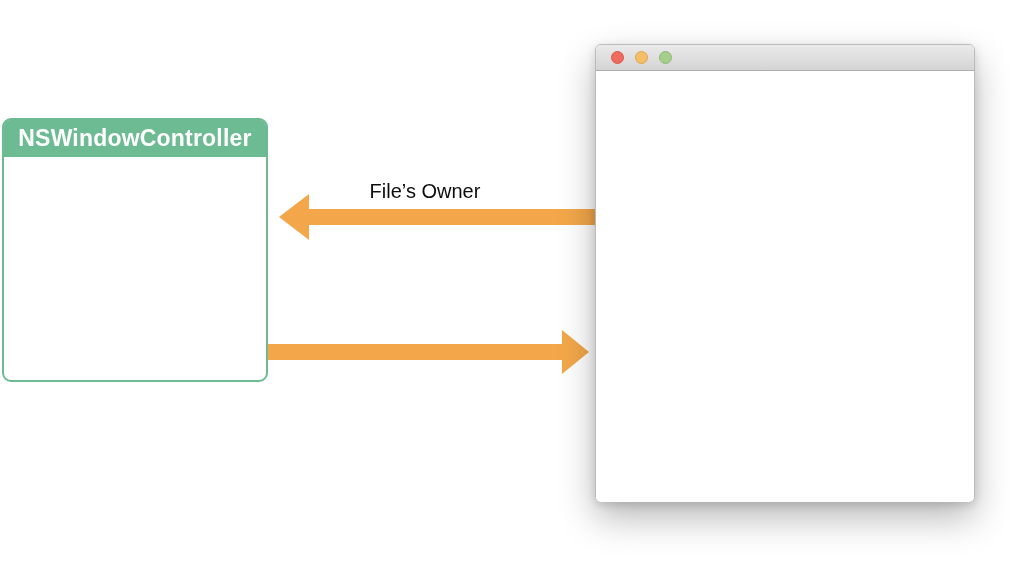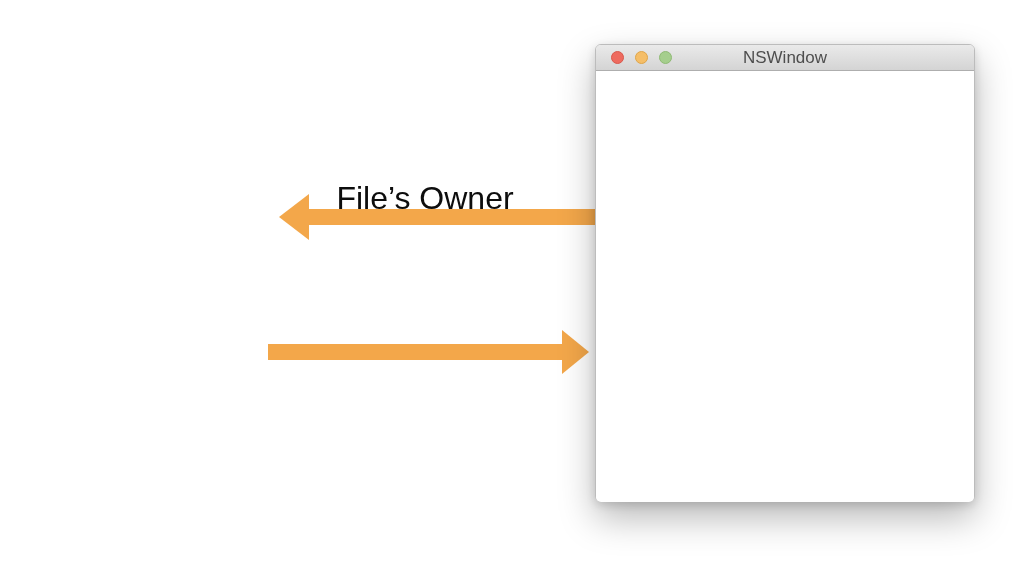--- a/index.html
+++ b/index.html
@@ -53,21 +53,21 @@
   .head-window-outlet {
     left: 562px; top: 330px;
     border-top: 22px solid transparent;
     border-bottom: 22px solid transparent;
     border-left: 27px solid var(--arrow-orange, #F3A74A);
   }
   .arrow-label {
     position: absolute;
     left: 260px; width: 330px;
     text-align: center;
-    font-size: 32px;
+    font-size: 20px;
     color: #0d0d0d;
     white-space: nowrap;
   }
   .label-files-owner { top: 180px; }
   .label-window-outlet { top: 314px; }
 
   
   .ns-window {
     position: absolute;
     left: 595px; top: 44px;
@@ -108,33 +108,36 @@
     height: 431px;
     background: #ffffff;
     border-radius: 0 0 5px 5px;
   }
 </style>
 </head>
 <body>
 
 <div class="canvas">
 
+  <div class="controller-box">
+    <div class="controller-header">NSWindowController</div>
+    <div></div>
+  </div>
 
   <div class="arrow-label label-files-owner">File’s Owner</div>
   <div class="arrow-shaft shaft-files-owner"></div>
   <div class="arrow-head head-files-owner"></div>
 
   <div class="arrow-shaft shaft-window-outlet"></div>
   <div class="arrow-head head-window-outlet"></div>
 
   <div class="ns-window">
     <div class="title-bar">
       <div class="traffic-lights">
         <span class="traffic-light" style="background: rgb(238, 107, 95); border-color: rgb(216, 88, 76);"></span>
         <span class="traffic-light" style="background: rgb(245, 190, 104); border-color: rgb(223, 165, 73);"></span>
         <span class="traffic-light" style="background: rgb(165, 206, 141); border-color: rgb(143, 186, 116);"></span>
       </div>
-      <div class="window-title">NSWindow</div>
     </div>
     <div class="window-content"></div>
   </div>
 
 </div>
 
 </body></html>

